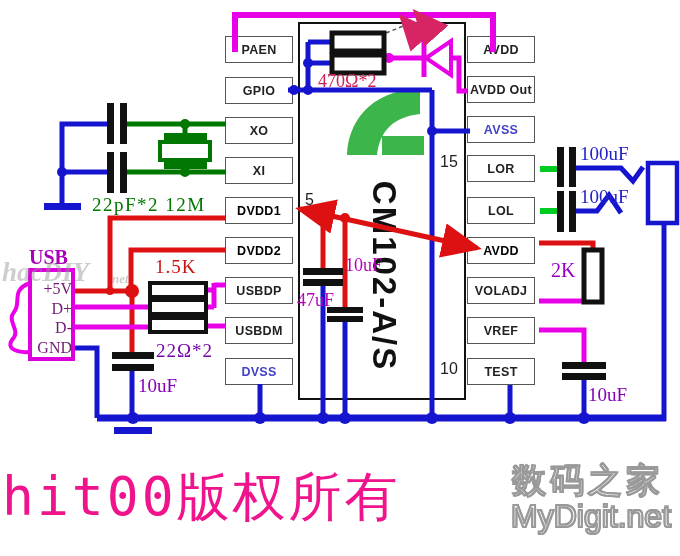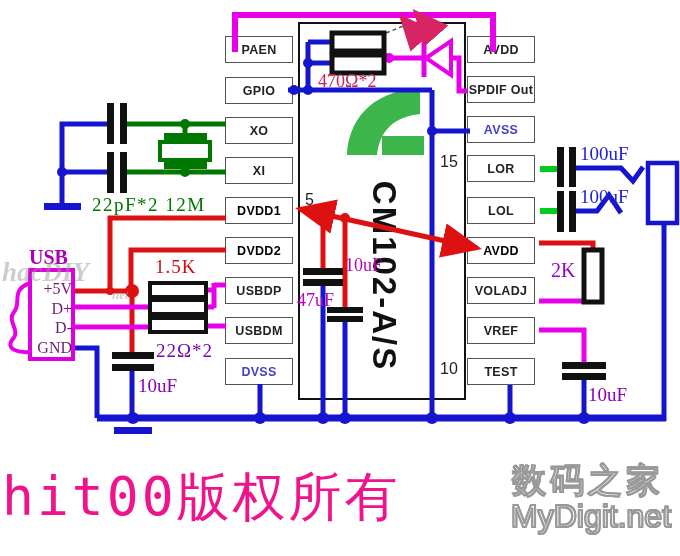--- a/index.html
+++ b/index.html
@@ -63,21 +63,21 @@
     <span>USBDM</span>
   </div>
 <div class="pinbox" style="left:225px;top:358px;">
     <span class="pin-blu">DVSS</span>
   </div>
 
 <div class="pinbox" style="left:467px;top:36px;">
     <span>AVDD</span>
   </div>
 <div class="pinbox" style="left:467px;top:76px;">
-    <span>SPDIF Out</span>
+    <span>AVDD Out</span>
   </div>
 <div class="pinbox" style="left:467px;top:116px;">
     <span class="pin-blu">AVSS</span>
   </div>
 <div class="pinbox" style="left:467px;top:155px;">
     <span>LOR</span>
   </div>
 <div class="pinbox" style="left:467px;top:197px;">
     <span>LOL</span>
   </div>
@@ -244,17 +244,17 @@
 <div class="vlabel" style="left:156px;top:340px;font-size:19px;color:#7708A8;letter-spacing:1px;">22Ω*2</div>
 <div class="vlabel" style="left:138px;top:375px;font-size:19px;color:#8800BB;">10uF</div>
 <div class="vlabel twoline" style="left:297px;top:292px;font-size:18px;color:#BB00BB;">47uF</div>
 <div class="vlabel twoline" style="left:345px;top:257px;font-size:18px;color:#BB00BB;">10uF</div>
 <div class="vlabel" style="left:580px;top:143px;font-size:19px;color:#2222CC;">100uF</div>
 <div class="vlabel" style="left:580px;top:186px;font-size:19px;color:#2222CC;">100uF</div>
 <div class="vlabel" style="left:551px;top:259px;font-size:20px;color:#9900CC;">2K</div>
 <div class="vlabel" style="left:588px;top:384px;font-size:19px;color:#8800BB;">10uF</div>
 
 <div class="wm-gray" style="left:2px;top:257px;font-size:27px;">hacDIY</div>
-<div class="wm-gray" style="left:112px;top:271px;font-size:13px;margin-top:16px;">net</div>
+<div class="wm-gray" style="left:112px;top:271px;font-size:13px;">net</div>
 <div class="wm-outline" style="left:512px;top:458px;font-size:34px;letter-spacing:4px;">数码之家</div>
 <div class="wm-outline" style="left:511px;top:498px;font-size:32px;">MyDigit.net</div>
 
 <div class="footer">hit00版权所有</div>
 
 </body></html>

